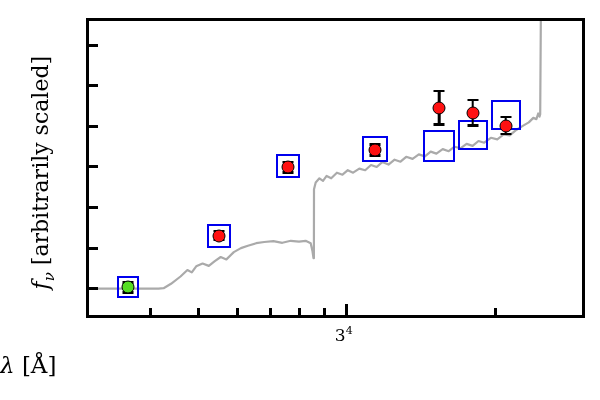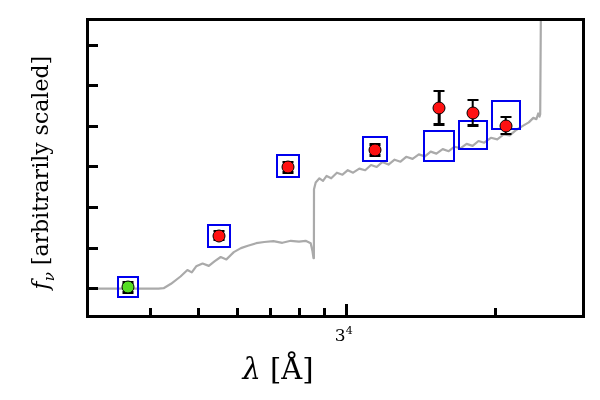--- a/index.html
+++ b/index.html
@@ -58,22 +58,22 @@
     font-family: "DejaVu Serif", serif;
   }
   .xtick-label sup { font-size: 11px; vertical-align: super; }
 
   
   #xlabel {
     position: absolute;
     left: 0;
     top: 352px;
     width: 556px;
-    text-align: center;
-    font-size: 29px;
+    text-align: left;
+    font-size: 23px;
     color: #000000;
     font-family: "DejaVu Serif", serif;
     font-style: italic;
   }
   #xlabel .up { font-style: normal; }
   #ylabel {
     position: absolute;
     left: -122px;
     top: 158px;
     width: 330px;

